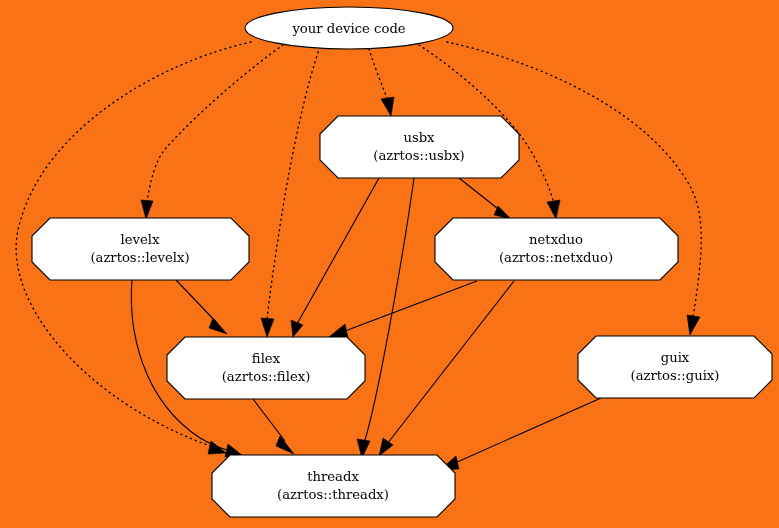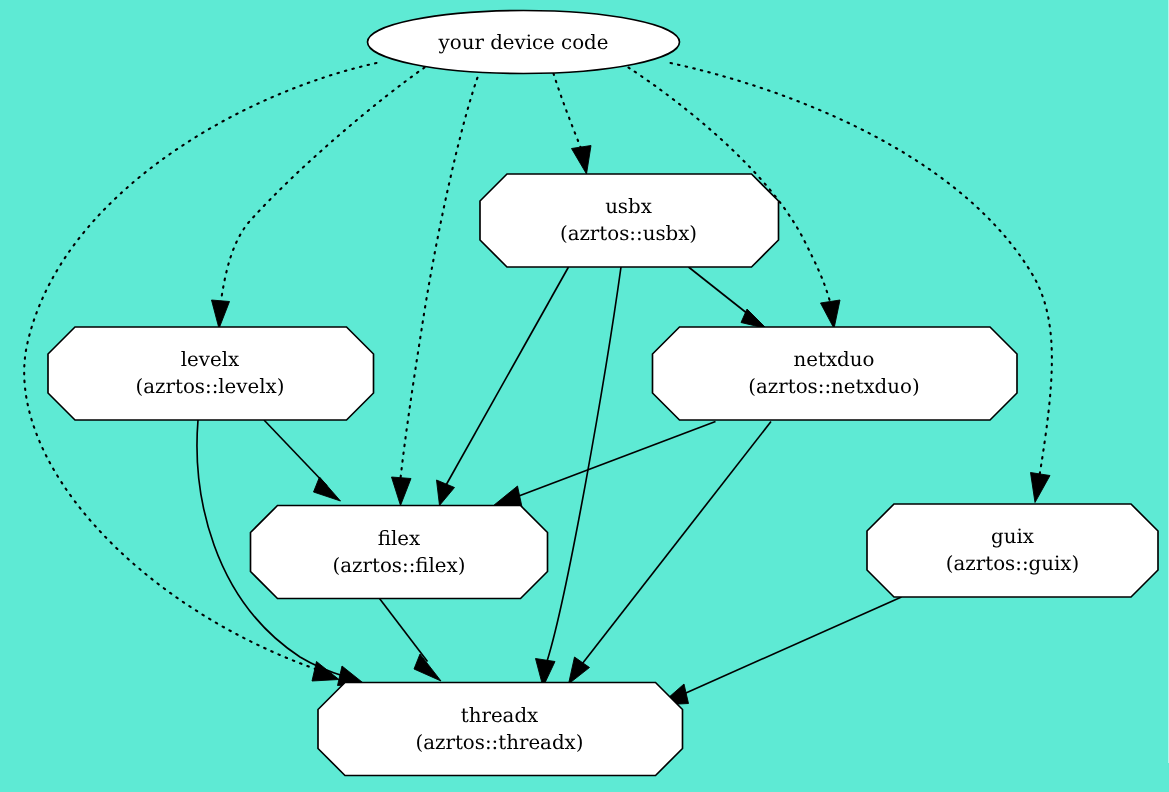--- a/index.html
+++ b/index.html
@@ -7,21 +7,21 @@
     padding: 0;
     background: #ffffff;
   }
   body {
     font-family: "DejaVu Serif", "Liberation Serif", serif;
   }
   #graph-canvas {
     position: relative;
     width: 779px;
     height: 528px;
-    background: #5eead4;
+    background: #f97316;
     overflow: hidden;
   }
   svg#graph-svg {
     position: absolute;
     top: 0;
     left: 0;
     width: 779px;
     height: 528px;
   }
   .node-shape {

